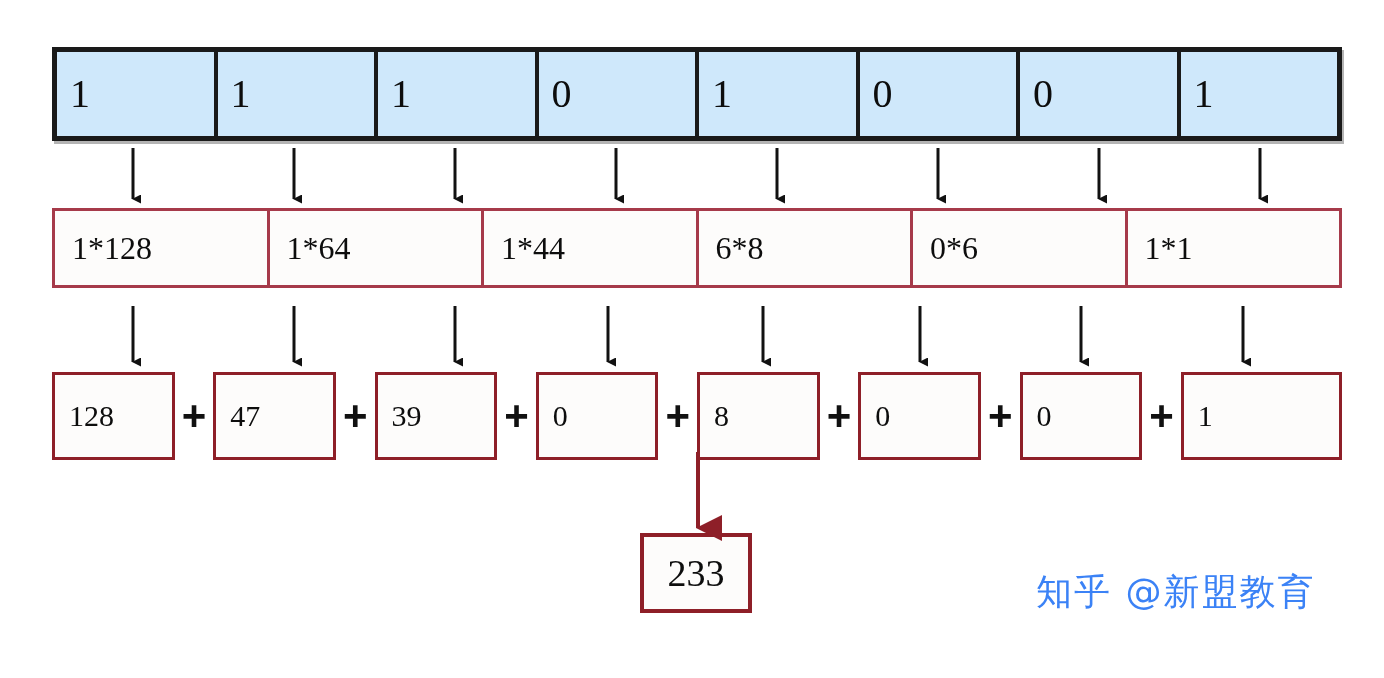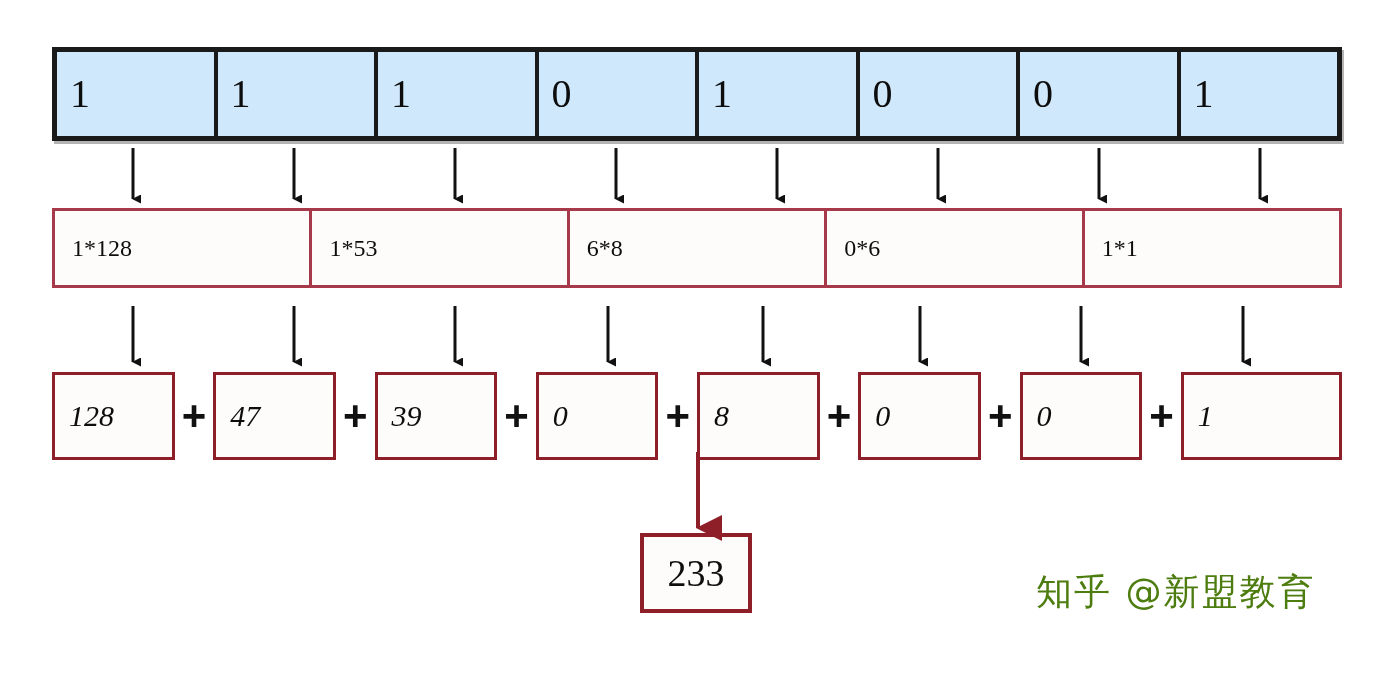--- a/index.html
+++ b/index.html
@@ -62,21 +62,21 @@
   .prod-cell {
     flex: 1 1 0;
     border-right: 3px solid #a63a4a;
     box-sizing: border-box;
     display: flex;
     align-items: center;
     padding-left: 17px;
   }
   .prod-cell:last-child { border-right: none; }
   .prod-cell span {
-    font-size: 24px;
+    font-size: 32px;
     line-height: 1;
     color: #0d0d0d;
   }
 
   
   .sum-row {
     position: absolute;
     left: 52px;
     top: 370px;
     width: 1290px;
@@ -96,21 +96,20 @@
     box-sizing: border-box;
     background: #fdfcfb;
     display: flex;
     align-items: center;
     padding-left: 14px;
   }
   .sum-box span {
     font-size: 30px;
     line-height: 1;
     color: #0d0d0d;
-    font-style: italic;
   }
   .plus-sign {
     font-family: "Liberation Sans", sans-serif;
     font-size: 42px;
     font-weight: bold;
     color: #111111;
     padding: 0 7px;
     line-height: 1;
     flex: 0 0 auto;
   }
@@ -145,21 +144,21 @@
     pointer-events: none;
   }
 
   
   .watermark {
     position: absolute;
     left: 1036px;
     top: 568px;
     font-family: "DejaVu Sans", sans-serif;
     font-size: 36px;
-    color: #4d7c0f;
+    color: #3b82f6;
     letter-spacing: 2px;
     white-space: nowrap;
   }
 </style>
 </head>
 <body>
 
 <div id="canvas">
 
   <div class="bit-strip">
@@ -187,21 +186,24 @@
     <div class="bit-cell">
         <span>1</span>
       </div>
   </div>
 
   <div class="prod-strip">
     <div class="prod-cell">
         <span>1*128</span>
       </div>
     <div class="prod-cell">
-        <span>1*53</span>
+        <span>1*64</span>
+      </div>
+    <div class="prod-cell">
+        <span>1*44</span>
       </div>
     <div class="prod-cell">
         <span>6*8</span>
       </div>
     <div class="prod-cell">
         <span>0*6</span>
       </div>
     <div class="prod-cell">
         <span>1*1</span>
       </div>

